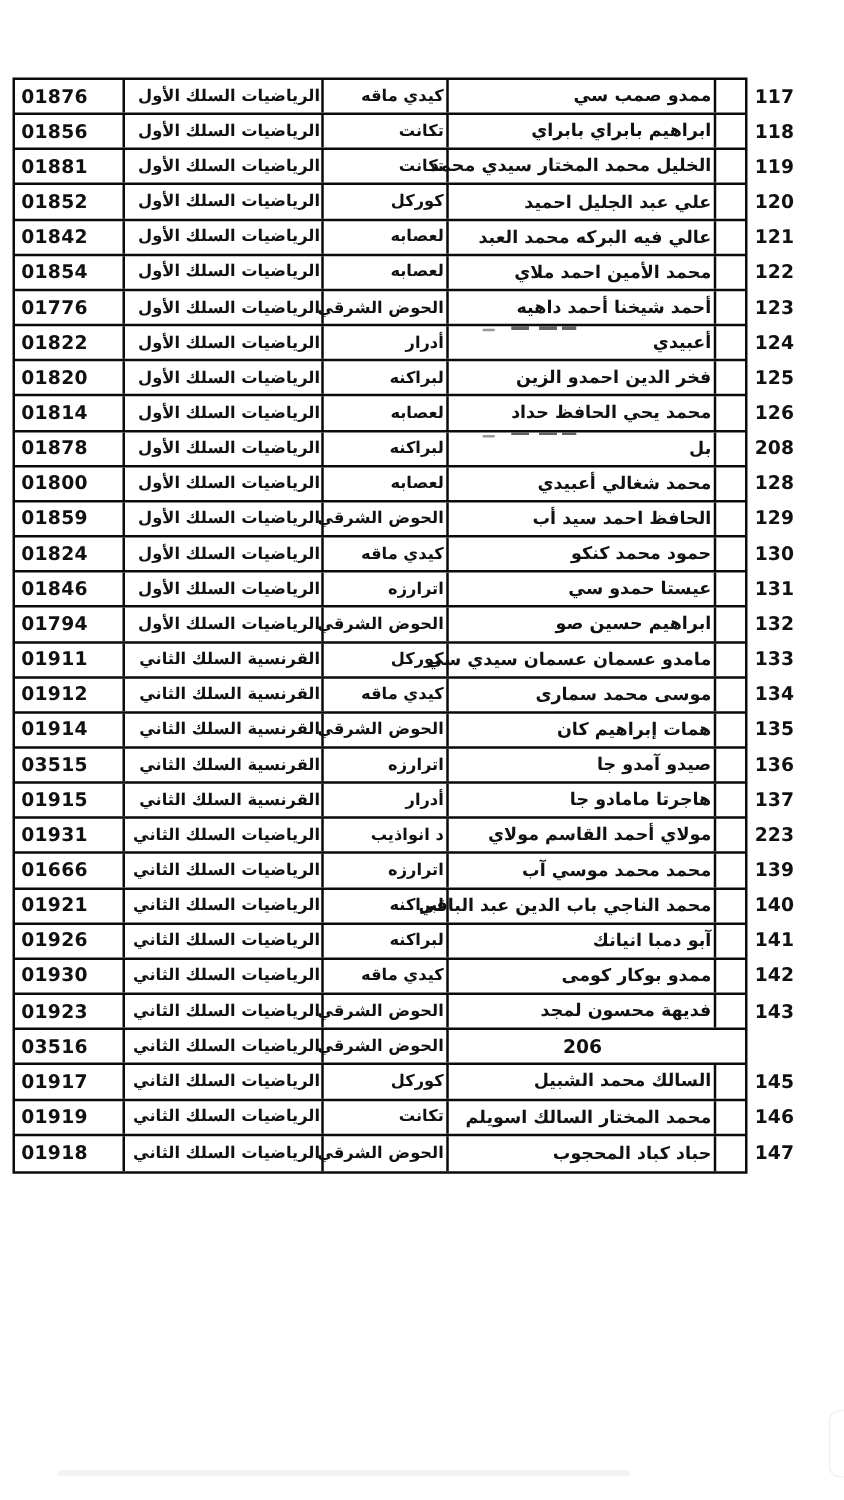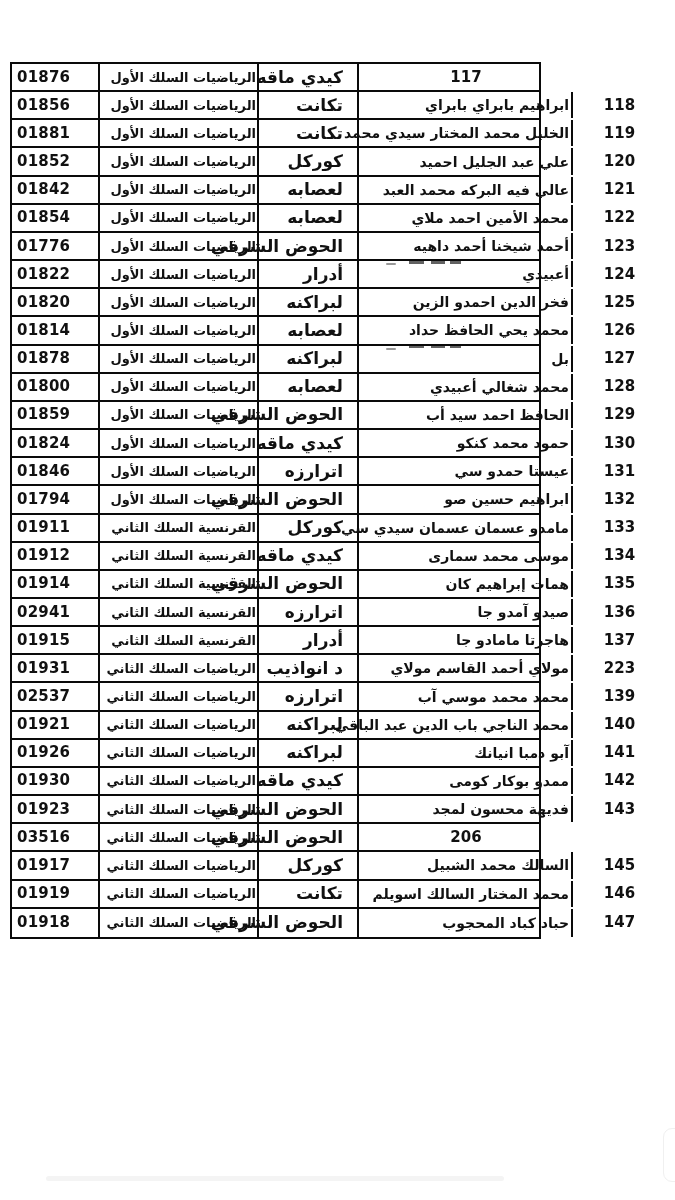--- a/index.html
+++ b/index.html
@@ -3,21 +3,21 @@
 <meta charset="utf-8">
 <style>
   html,body{margin:0;padding:0;}
   body{
     width:675px;height:1200px;position:relative;overflow:hidden;
     background:#ffffff;
     font-family:"DejaVu Sans",sans-serif;
   }
   .sheet{position:absolute;inset:0;background:#ffffff;}
   .results-table{
-    position:absolute;left:10px;top:62px;width:531px;
+    position:absolute;left:10px;top:62px;width:588px;
     border:2px solid #0a0a0a;
     box-sizing:border-box;
     background:#ffffff;
   }
   .row{
     display:grid;
     grid-template-columns:88px 159px 100px 214px 93px;
     height:28.16px;
     border-bottom:2px solid #0a0a0a;
     box-sizing:border-box;
@@ -28,21 +28,21 @@
     border-right:2px solid #0a0a0a;
     display:flex;align-items:center;
     font-weight:bold;color:#111;
     white-space:nowrap;
     line-height:1;
     position:relative;
   }
   .cell:last-child{border-right:none;}
   .cell.id{justify-content:flex-start;padding-left:5px;font-size:15px;letter-spacing:.2px;}
   .cell.subject{direction:rtl;justify-content:flex-start;padding-right:1px;font-size:13px;}
-  .cell.city{direction:rtl;justify-content:flex-start;padding-right:14px;font-size:17px;overflow:visible;margin-left:36px;}
+  .cell.city{direction:rtl;justify-content:flex-start;padding-right:2px;font-size:13px;overflow:visible;margin-left:36px;}
   .cell.name{direction:rtl;justify-content:flex-start;padding-right:2px;font-size:14px;overflow:visible;z-index:1;}
   .cell.num{justify-content:center;font-size:15px;}
   
   .row.clipped .cell.name::before{
     content:"";position:absolute;top:0;right:110px;width:52px;height:2.5px;
     background:linear-gradient(90deg,#3a3a3a 0 28%,transparent 28% 42%,#3a3a3a 42% 70%,transparent 70% 78%,#3a3a3a 78% 100%);
     opacity:.8;
   }
   .row.clipped .cell.name::after{
     content:"";position:absolute;top:2px;right:175px;width:10px;height:2px;background:#555;opacity:.6;border-radius:1px;
@@ -61,20 +61,21 @@
 <body>
 
 <div class="sheet">
 
   <div class="results-table">
     <div>
         <div class="row">
     <div class="cell id">01876</div>
     <div class="cell subject">الرياضيات السلك الأول</div>
     <div class="cell city">كيدي ماقه</div>
+    <div class="cell name">ممدو صمب سي</div>
     <div class="cell num">117</div>
   </div>
         <div class="row">
     <div class="cell id">01856</div>
     <div class="cell subject">الرياضيات السلك الأول</div>
     <div class="cell city">تكانت</div>
     <div class="cell name">ابراهيم بابراي بابراي</div>
     <div class="cell num">118</div>
   </div>
         <div class="row">
@@ -131,21 +132,21 @@
     <div class="cell subject">الرياضيات السلك الأول</div>
     <div class="cell city">لعصابه</div>
     <div class="cell name">محمد يحي الحافظ حداد</div>
     <div class="cell num">126</div>
   </div>
         <div class="row clipped">
     <div class="cell id">01878</div>
     <div class="cell subject">الرياضيات السلك الأول</div>
     <div class="cell city">لبراكنه</div>
     <div class="cell name">بل</div>
-    <div class="cell num">127</div>
+    <div class="cell num">208</div>
   </div>
         <div class="row">
     <div class="cell id">01800</div>
     <div class="cell subject">الرياضيات السلك الأول</div>
     <div class="cell city">لعصابه</div>
     <div class="cell name">محمد شغالي أعبيدي</div>
     <div class="cell num">128</div>
   </div>
         <div class="row">
     <div class="cell id">01859</div>
@@ -190,42 +191,42 @@
     <div class="cell num">134</div>
   </div>
         <div class="row">
     <div class="cell id">01914</div>
     <div class="cell subject">القرنسية السلك الثاني</div>
     <div class="cell city">الحوض الشرقي</div>
     <div class="cell name">همات إبراهيم كان</div>
     <div class="cell num">135</div>
   </div>
         <div class="row">
-    <div class="cell id">02941</div>
+    <div class="cell id">03515</div>
     <div class="cell subject">القرنسية السلك الثاني</div>
     <div class="cell city">اترارزه</div>
     <div class="cell name">صيدو آمدو جا</div>
     <div class="cell num">136</div>
   </div>
         <div class="row">
     <div class="cell id">01915</div>
     <div class="cell subject">القرنسية السلك الثاني</div>
     <div class="cell city">أدرار</div>
     <div class="cell name">هاجرتا مامادو جا</div>
     <div class="cell num">137</div>
   </div>
         <div class="row">
     <div class="cell id">01931</div>
     <div class="cell subject">الرياضيات السلك الثاني</div>
     <div class="cell city">د انواذيب</div>
     <div class="cell name">مولاي أحمد القاسم مولاي</div>
     <div class="cell num">223</div>
   </div>
         <div class="row">
-    <div class="cell id">02537</div>
+    <div class="cell id">01666</div>
     <div class="cell subject">الرياضيات السلك الثاني</div>
     <div class="cell city">اترارزه</div>
     <div class="cell name">محمد محمد موسي آب</div>
     <div class="cell num">139</div>
   </div>
         <div class="row">
     <div class="cell id">01921</div>
     <div class="cell subject">الرياضيات السلك الثاني</div>
     <div class="cell city">لبراكنه</div>
     <div class="cell name">محمد الناجي باب الدين عبد الباقي</div>

